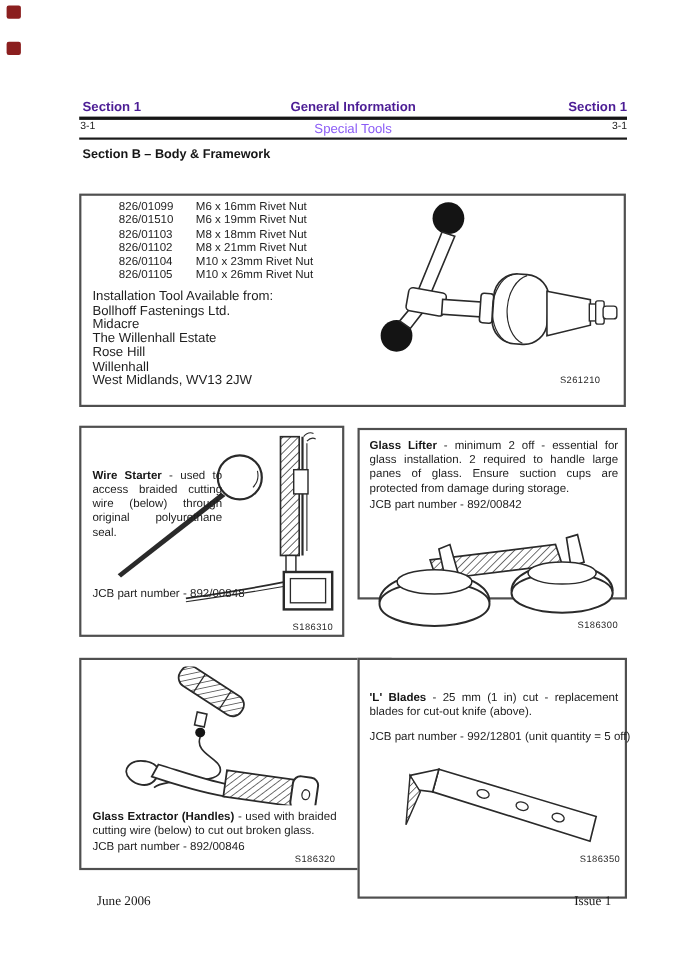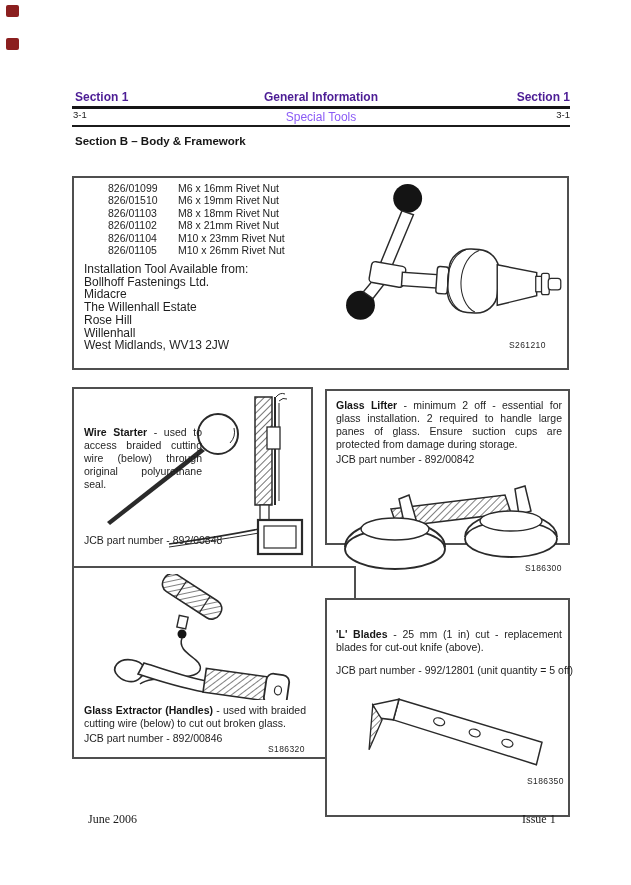--- a/index.html
+++ b/index.html
@@ -17,21 +17,21 @@
   .pg-left{left:1px;} .pg-right{right:0;}
   .sub-center{position:absolute;left:0;right:0;top:1px;text-align:center;font-size:12px;color:#8b5cf6;}
 
   .intro{position:absolute;left:75px;top:134px;font-weight:bold;font-size:11.5px;line-height:15px;color:#161616;}
 
   
   .box{position:absolute;background:#fff;border:2px solid #4f4f4f;box-sizing:border-box;}
   .box1{left:72px;top:176px;width:497px;height:194px;}
   .box2{left:72px;top:387px;width:241px;height:192px;}
   .box3{left:325px;top:373px;width:245px;height:156px;margin-top:16px;}
-  .box4{left:72px;top:566px;width:284px;height:193px;}
+  .box4{left:72px;top:598px;width:284px;height:193px;}
   .box5{left:325px;top:598px;width:245px;height:219px;}
 
   .parts{position:absolute;left:10px;top:4px;}
   .prow{display:flex;font-size:10.5px;line-height:12.4px;white-space:nowrap;padding-left:24px;}
   .pn{width:70px;flex:none;}
   .supplier{position:absolute;left:10px;top:85px;font-size:12px;line-height:12.7px;white-space:nowrap;}
 
   .boxtext{position:absolute;margin:0;font-size:10.5px;line-height:13px;text-align:justify;color:#1e1e1e;}
   .boxtext b{color:#151515;}
   .t2{left:10px;top:37px;width:118px;}

